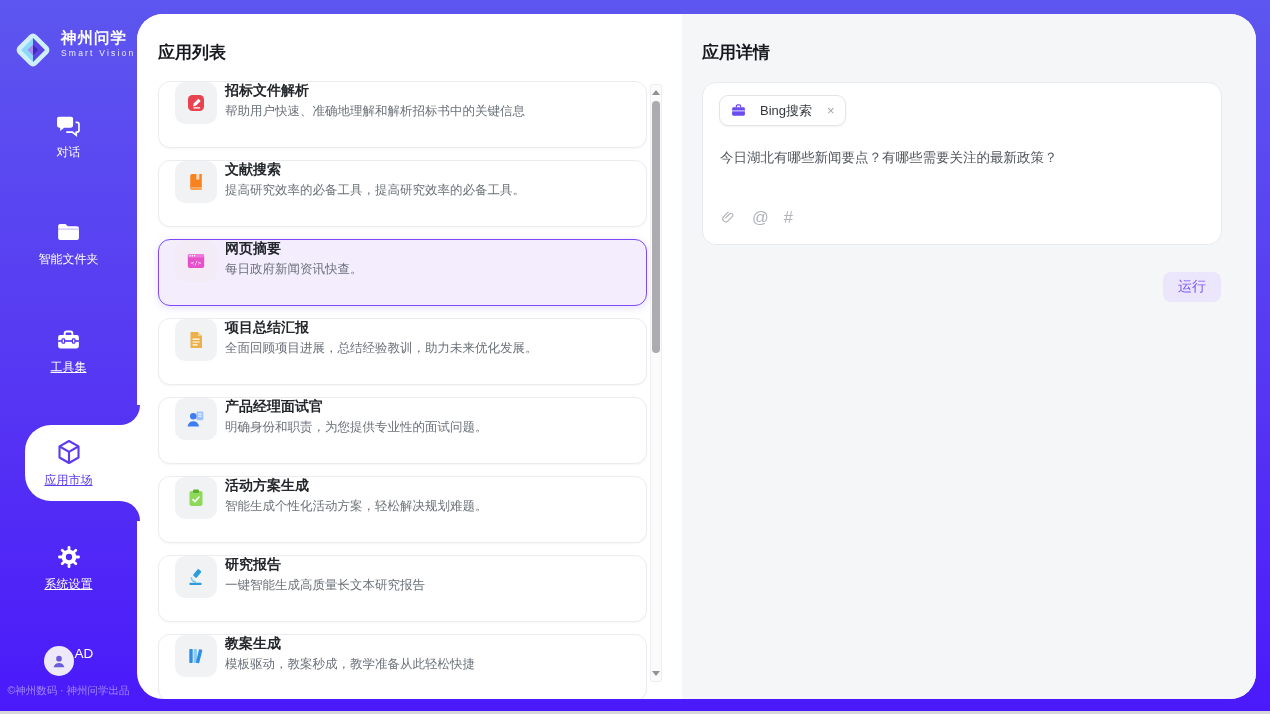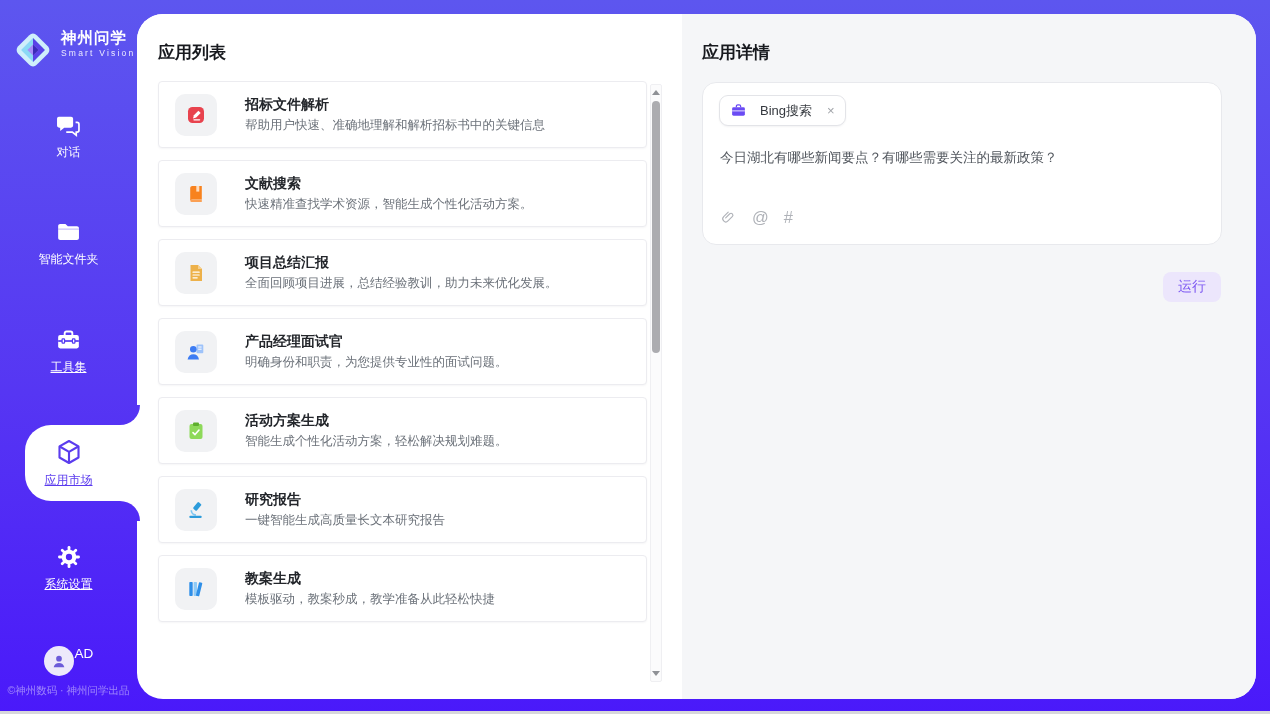--- a/index.html
+++ b/index.html
@@ -33,22 +33,22 @@
   .user-row{position:absolute;left:0;top:646px;width:137px;display:flex;align-items:flex-start;justify-content:center;gap:1px;z-index:5}
   .avatar{width:30px;height:30px;border-radius:50%;background:#EDE9FB;display:flex;align-items:center;justify-content:center}
   .user-name{color:#fff;font-size:13.5px}
   .side-footer{position:absolute;left:0;top:684px;width:137px;text-align:center;font-size:10.5px;white-space:nowrap;color:rgba(255,255,255,.45);z-index:5}
   
   .panel{position:absolute;left:137px;top:14px;width:1119px;height:685px;background:#fff;border-radius:26px;overflow:hidden;z-index:1}
   .pane-title{position:absolute;top:27px;font-size:17px;font-weight:700;color:#17191E}
   .list-pane{position:absolute;left:0;top:0;width:545px;height:555px;background:#fff}
   .list-pane .pane-title{left:21px}
   .cards{position:absolute;left:21px;top:67px;width:489px;display:flex;flex-direction:column;gap:12px}
-  .card{height:67px;flex:0 0 67px;border:1px solid #ECECF0;border-radius:4px;background:#fff;
-        display:flex;align-items:center;padding:0 16px;gap:28px;box-shadow:0 1px 2px rgba(16,24,40,.04);cursor:pointer}
+  .card{height:67px;flex:0 0 67px;border:1px solid #ECECF0;border-radius:12px;background:#fff;
+        display:flex;align-items:flex-start;padding:0 16px;gap:8px;box-shadow:0 1px 2px rgba(16,24,40,.04);cursor:pointer}
   .card.selected{background:#F4EDFE;border:1.5px solid #7C4BF8;box-shadow:0 2px 8px rgba(124,75,248,.18)}
   .icon-box{width:42px;height:42px;flex:0 0 42px;border-radius:10px;background:#F1F2F4;display:flex;align-items:center;justify-content:center}
   .card.selected .icon-box{background:#F3ECF6}
   .card-text{display:flex;flex-direction:column;gap:3px;min-width:0}
   .card-title{font-size:14px;font-weight:700;color:#23262B}
   .card-desc{font-size:12.5px;color:#6B7179;white-space:nowrap;overflow:hidden}
   
   .scrollbar{position:absolute;left:513px;top:70px;width:12px;height:598px;background:#FBFBFC;border:1px solid #EFEFF2;border-radius:2px}
   .sb-up,.sb-down{position:absolute;left:50%;transform:translateX(-50%);width:0;height:0;
     border-left:4px solid transparent;border-right:4px solid transparent;cursor:pointer}
@@ -183,24 +183,40 @@
         <div class="card">
           <span class="icon-box">
             <svg width="24" height="24" viewBox="0 0 24 24">
               <path d="M6.2 6.1c0-1.2 1-2.1 2.1-2.1h9.5v13.4H8.6c-.9 0-1.7.4-2.4 1.1z" fill="#F8821E"></path>
               <path d="M6.2 18.4c.6-.6 1.5-1 2.4-1h9.2v2.6H8.3c-1.2 0-2.1-.7-2.1-1.6z" fill="#FBA054"></path>
               <rect x="12.3" y="4" width="3" height="5.6" fill="#FFDDBE"></rect>
             </svg>
           </span>
           <span class="card-text">
             <span class="card-title">文献搜索</span>
-            <span class="card-desc">快速精准查找学术资源，智能生成个性化活动方案。</span>
-          </span>
-        </div>
-
+            <span class="card-desc">提高研究效率的必备工具，提高研究效率的必备工具。</span>
+          </span>
+        </div>
+
+        <div class="card selected">
+          <span class="icon-box">
+            <svg width="24" height="24" viewBox="0 0 24 24">
+              <rect x="3.8" y="5" width="16.4" height="14" rx="2" fill="#E650C8"></rect>
+              <rect x="3.8" y="5" width="16.4" height="3.6" rx="1.8" fill="#F07ADB"></rect>
+              <circle cx="6.2" cy="6.8" r="0.7" fill="#fff"></circle>
+              <circle cx="8.4" cy="6.8" r="0.7" fill="#fff"></circle>
+              <circle cx="10.6" cy="6.8" r="0.7" fill="#fff"></circle>
+              <text x="12" y="15.8" font-size="6" fill="#fff" text-anchor="middle" font-family="DejaVu Sans Mono, monospace">&lt;/&gt;</text>
+            </svg>
+          </span>
+          <span class="card-text">
+            <span class="card-title">网页摘要</span>
+            <span class="card-desc">每日政府新闻资讯快查。</span>
+          </span>
+        </div>
 
         <div class="card">
           <span class="icon-box">
             <svg width="24" height="24" viewBox="0 0 24 24">
               <path d="M6.5 4H14l4 4v12H6.5z" fill="#EDB14A"></path>
               <path d="M14 4l4 4h-4z" fill="#F7D191"></path>
               <path d="M9 11.2h6.2M9 14h6.2M9 16.8h4.2" stroke="#fff" stroke-width="1.2" stroke-linecap="round"></path>
             </svg>
           </span>
           <span class="card-text">

